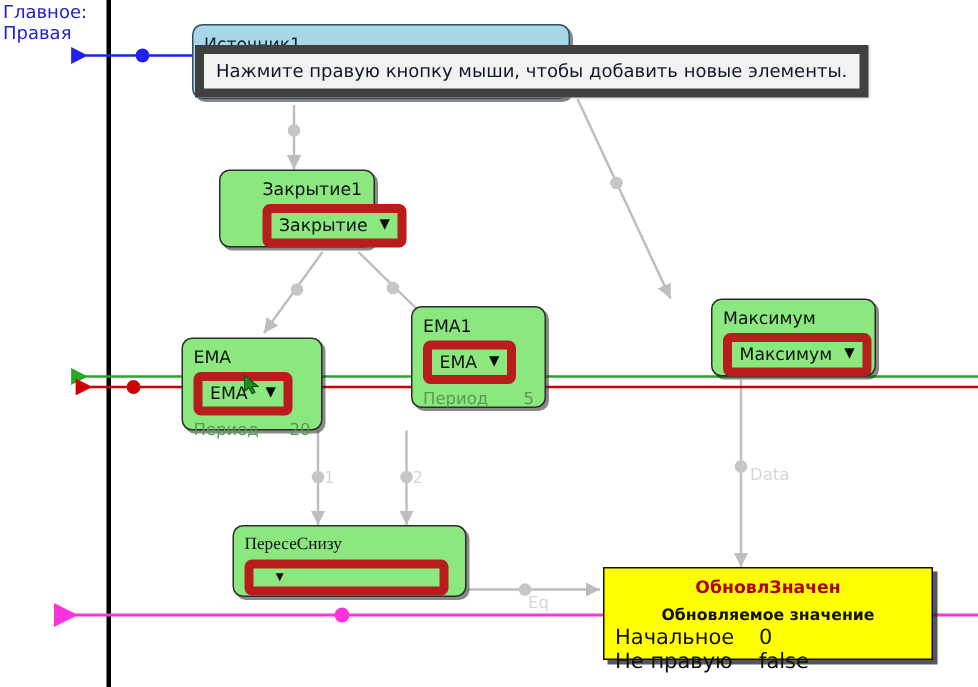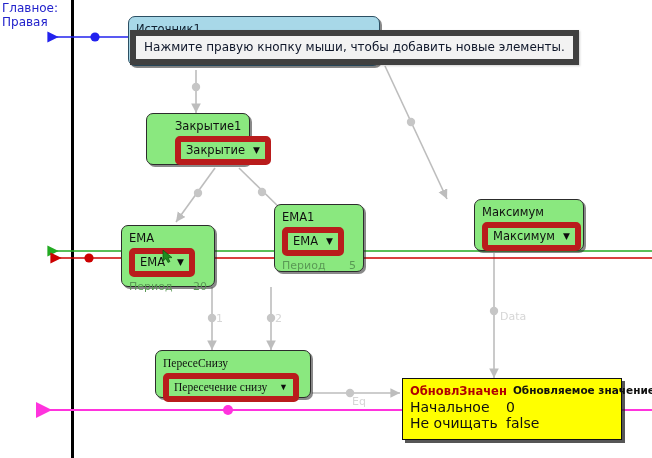--- a/index.html
+++ b/index.html
@@ -99,23 +99,24 @@
     color: #5a9a55;
     line-height: 14px;
     margin-top: 3px;
     white-space: nowrap;
   }
   .prop-name { padding-right: 10px; }
   .prop-val { color: #5a9a55; }
   
   .yhead {
     display: flex;
-    align-items: flex-start;
+    align-items: center;
     gap: 6px;
     white-space: nowrap;
+    flex-direction: column;
   }
   .yhead .ytitle { font-size: 11.5px; color: #b00000; font-weight: bold; }
   .yhead .ydesc  { font-size: 10.5px; color: #101010; font-weight: bold; }
   .yrow {
     display: flex;
     font-size: 14px;
     color: #101010;
     line-height: 14px;
     white-space: nowrap;
     margin-top: 2px;
@@ -266,33 +267,32 @@
     <div class="node-title">Максимум</div>
     <div class="combo" style="min-width:88px;">
       <span>Максимум</span>
       <span class="caret">▼</span>
     </div>
   </div>
 
   <div class="node green" style="left:155px; top:350px; width:156px; height:48px;font-family:Liberation Serif, serif;">
     <div class="node-title">ПересеСнизу</div>
     <div class="combo" style="min-width:136px;">
-      <span>Пересечение снизу</span>
       <span class="caret">▼</span>
     </div>
   </div>
 
   <div class="node yellow" style="left:402px; top:378px; width:220px; height:62px;">
     <div class="yhead">
       <span class="ytitle">ОбновлЗначен</span>
       <span class="ydesc">Обновляемое значение</span>
     </div>
     <div class="yrow">
       <span class="k">Начальное</span>
       <span class="v">0</span>
     </div>
     <div class="yrow">
-      <span class="k">Не очищать</span>
+      <span class="k">Не правую</span>
       <span class="v">false</span>
     </div>
   </div>
 
 </div>
 
 </body></html>

